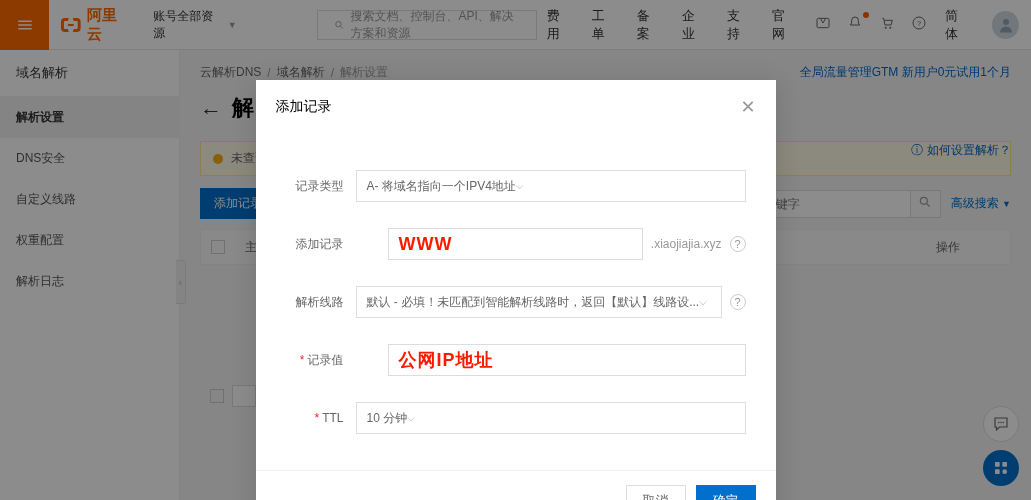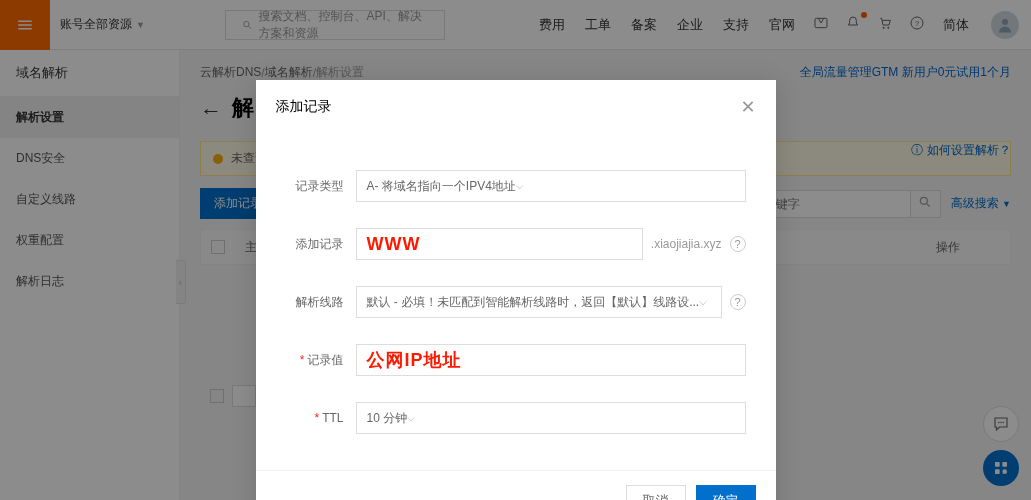--- a/index.html
+++ b/index.html
@@ -26,21 +26,21 @@
 
 
 .main { display: flex; height: 450px; }
 .sidebar { width: 180px; background: #fff; border-right: 1px solid #eee; }
 .sidebar-title { padding: 14px 16px; font-size: 13px; color: #333; border-bottom: 1px solid #eee; }
 .sidebar-item { padding: 12px 16px; font-size: 12px; color: #555; cursor: pointer; }
 .sidebar-item.active { background: #f0f0f0; font-weight: 600; color: #333; }
 .collapse-handle { position: absolute; left: 176px; top: 260px; width: 10px; height: 44px; background: #f0f0f0; border: 1px solid #e0e0e0; border-left: none; border-radius: 0 4px 4px 0; display: flex; align-items: center; justify-content: center; cursor: pointer; color: #bbb; font-size: 10px; }
 
 .content { flex: 1; padding: 14px 20px; position: relative; }
-.breadcrumb { font-size: 12px; color: #999; display: flex; align-items: center; }
+.breadcrumb { font-size: 12px; color: #999; display: flex; align-items: center; gap: 6px; }
 .breadcrumb span.link { color: #666; cursor: pointer; }
 .page-title { display: flex; align-items: center; margin-top: 12px; }
 .back-arrow { font-size: 22px; color: #333; margin-right: 10px; cursor: pointer; }
 .page-title h1 { font-size: 22px; font-weight: 600; }
 .promo { position: absolute; right: 20px; top: 14px; font-size: 12px; color: #06c; cursor: pointer; }
 .help-link { position: absolute; right: 20px; top: 92px; font-size: 12px; color: #06c; cursor: pointer; display: flex; align-items: center; gap: 4px; }
 
 .alert { margin-top: 18px; padding: 8px 12px; background: #fffbe6; border: 1px solid #ffe58f; display: flex; align-items: center; font-size: 12px; color: #666; }
 .alert-dot { width: 10px; height: 10px; background: #faad14; border-radius: 50%; margin-right: 8px; }
 
@@ -69,38 +69,44 @@
 .modal { width: 520px; background: #fff; margin-top: 80px; box-shadow: 0 4px 24px rgba(0,0,0,.15); }
 .modal-head { padding: 16px 20px; display: flex; align-items: center; }
 .modal-head h3 { font-size: 14px; font-weight: 500; }
 .modal-close { margin-left: auto; cursor: pointer; color: #999; font-size: 18px; }
 .modal-body { padding: 10px 30px 10px 20px; }
 .form-row { display: flex; align-items: center; margin: 26px 0; }
 .form-label { width: 80px; text-align: right; font-size: 12px; color: #666; padding-right: 12px; }
 .form-label .req { color: #f5222d; margin-right: 3px; }
 .sel { flex: 1; border: 1px solid #ddd; height: 32px; display: flex; align-items: center; padding: 0 10px; font-size: 12px; color: #666; justify-content: flex-start; cursor: pointer; }
 .sel .caret2 { color: #bbb; font-size: 10px; }
-.inp { flex: 1; border: 1px solid #ddd; height: 32px; padding: 0 10px; font-size: 12px; display:flex; align-items:center; }
+.inp { flex: 1; border: 1px solid #ddd; height: 32px; padding: 0 10px; font-size: 12px; display:flex; align-items:center;margin-left:32px; }
 .red-overlay { color: #fd1a00; font-size: 18px; font-weight: 700; letter-spacing: 1px; }
 .suffix { font-size: 12px; color: #999; margin-left: 8px; }
 .hint { width: 16px; height: 16px; border: 1px solid #ccc; border-radius: 50%; font-size: 11px; text-align: center; line-height: 14px; color: #999; margin-left: 8px; cursor: pointer; }
 .modal-foot { padding: 14px 20px; border-top: 1px solid #f0f0f0; display: flex; justify-content: flex-end; gap: 10px; }
 .btn { padding: 6px 16px; font-size: 13px; cursor: pointer; }
 .btn-default { background: #fff; border: 1px solid #ddd; color: #666; }
 .btn-primary { background: #0070cc; border: 1px solid #0070cc; color: #fff; }
 </style>
 </head>
 <body>
 
 <div class="topbar">
   <div class="hamburger">
     <svg viewBox="0 0 24 24">
         <path fill="#fff" d="M3 6h18v2H3zM3 11h18v2H3zM3 16h18v2H3z"></path>
       </svg>
   </div>
+  <div class="logo">
+    <svg width="20" height="14" viewBox="0 0 20 14">
+        <path fill="#ff6a00" d="M4 0h4L7 3H4a1 1 0 00-1 1v6a1 1 0 001 1h3l1 3H4a4 4 0 01-4-4V4a4 4 0 014-4zm12 0h-4l1 3h3a1 1 0 011 1v6a1 1 0 01-1 1h-3l-1 3h4a4 4 0 004-4V4a4 4 0 00-4-4zM7 6h6v2H7z"></path>
+      </svg>
+    <span>阿里云</span>
+  </div>
   <div class="account-dd">
     <span>账号全部资源</span>
     <span class="caret">▼</span>
   </div>
   <div class="search-wrap">
     <div class="search-box">
       <svg viewBox="0 0 24 24">
           <circle cx="10" cy="10" r="6" fill="none" stroke="#999" stroke-width="2"></circle>
           <path d="M15 15l5 5" stroke="#999" stroke-width="2"></path>
         </svg>

